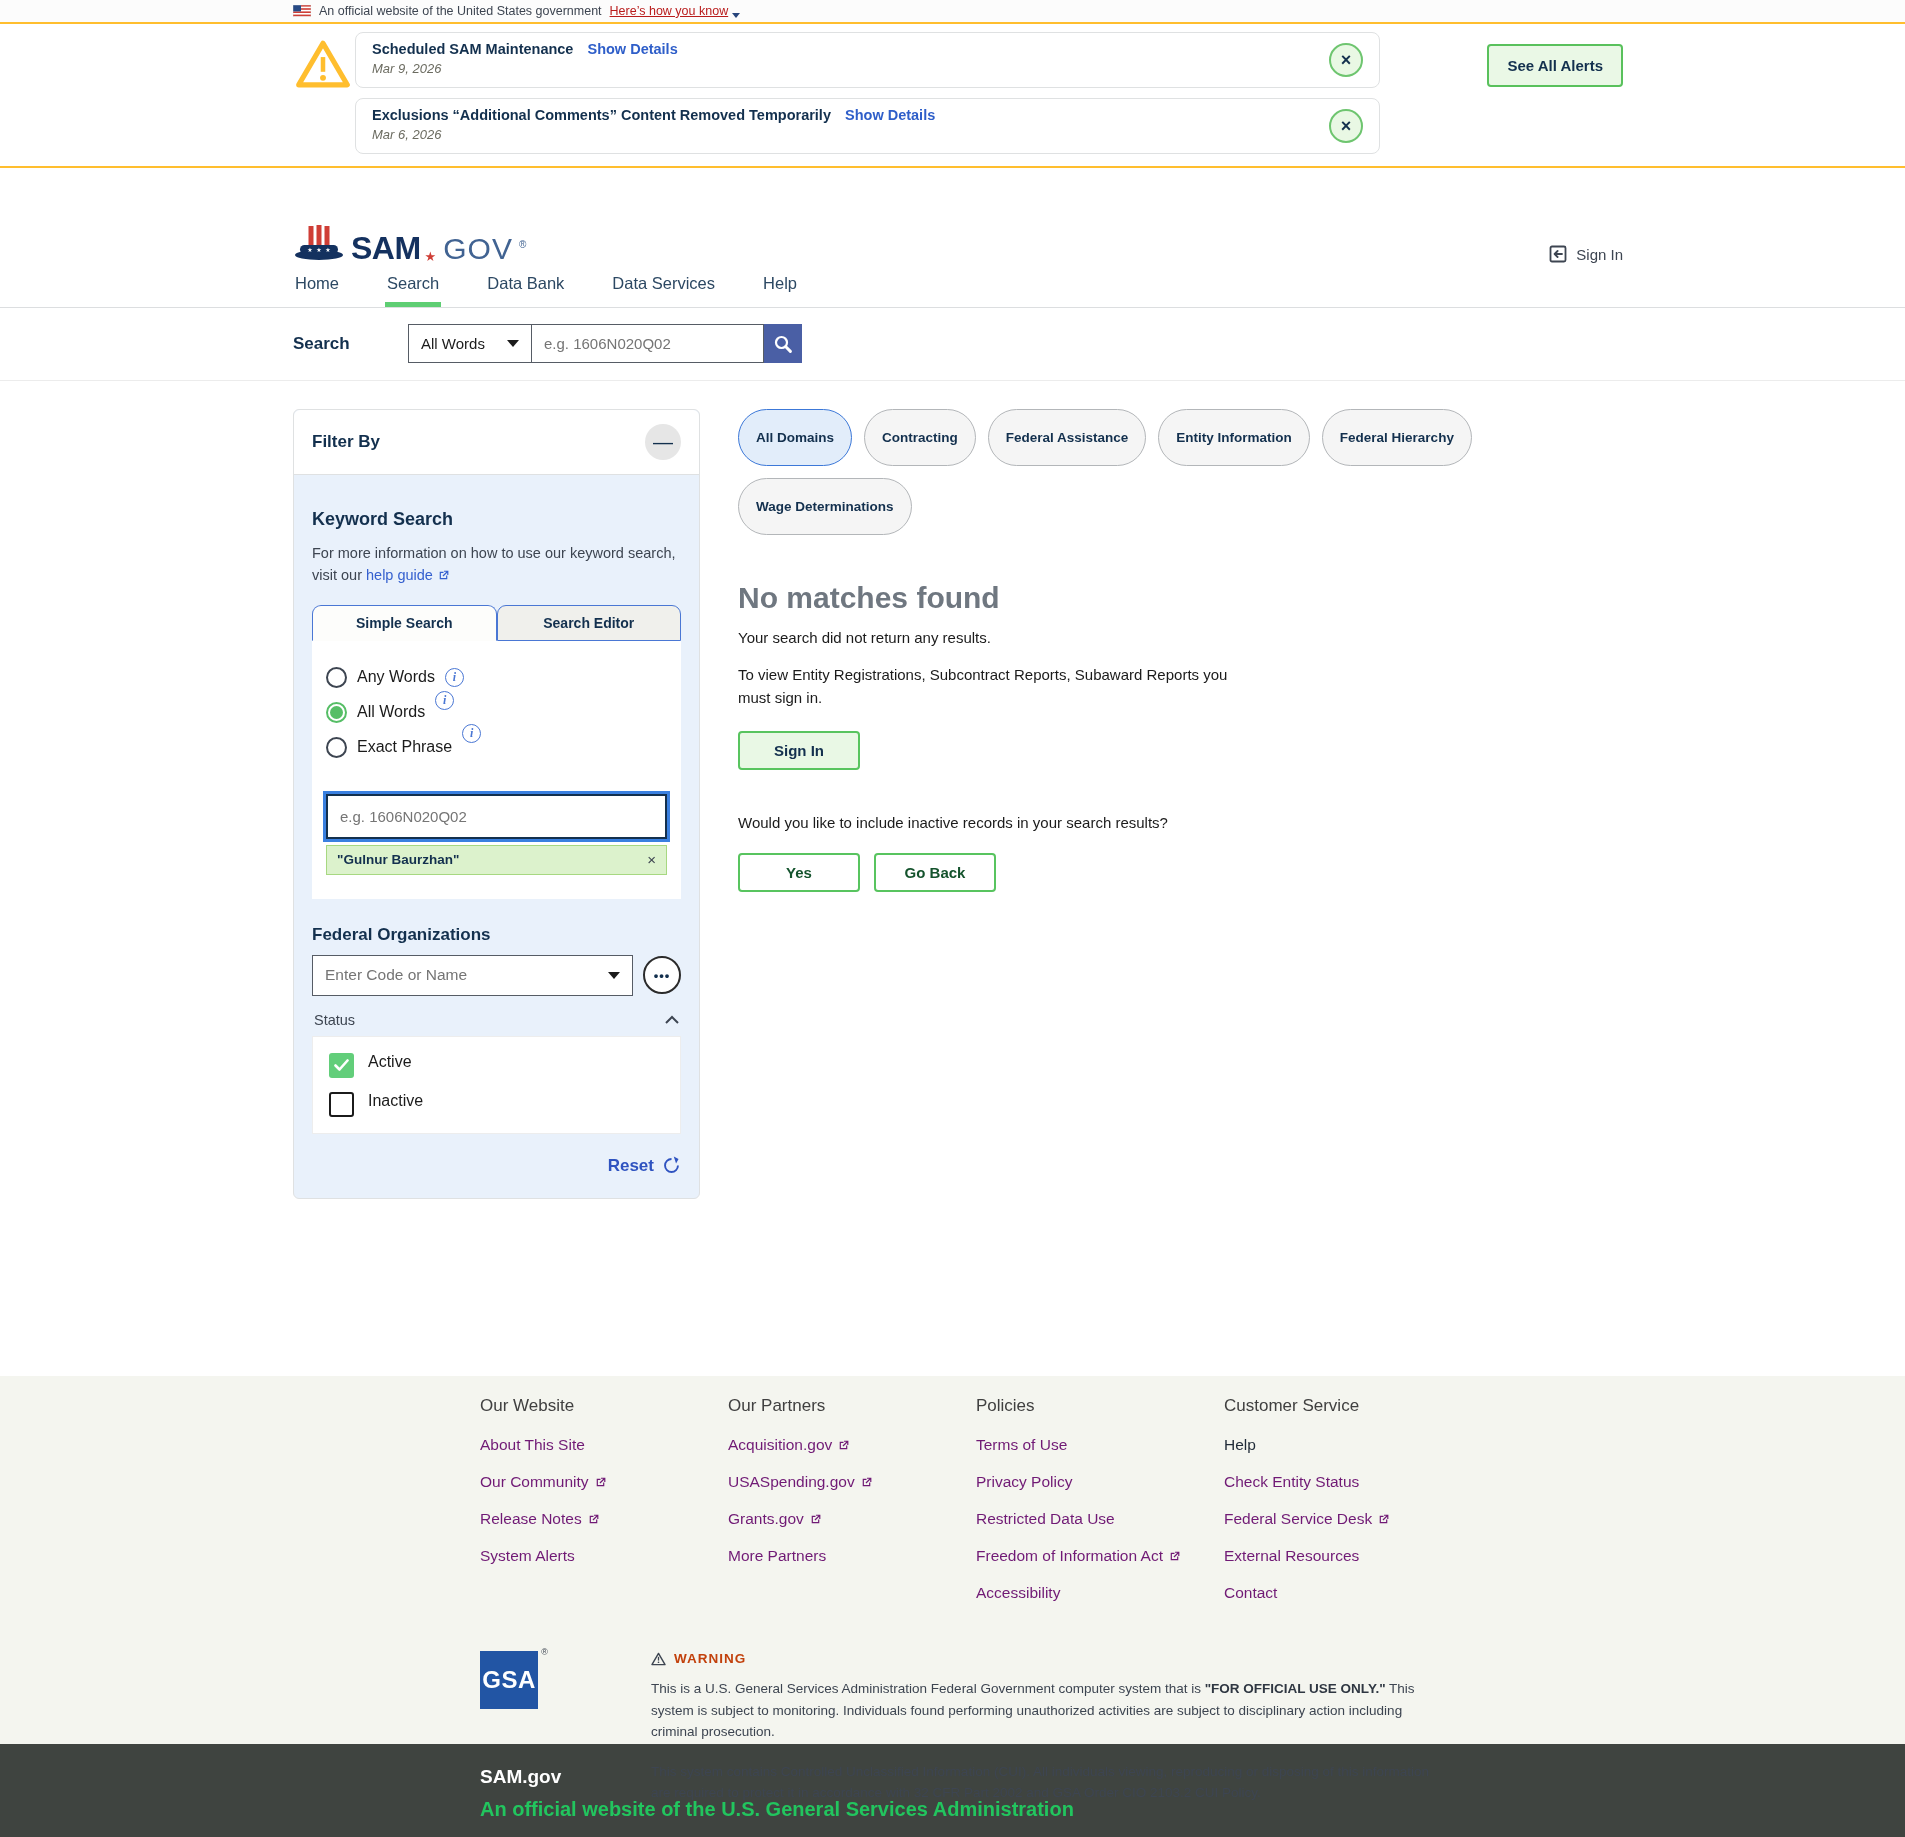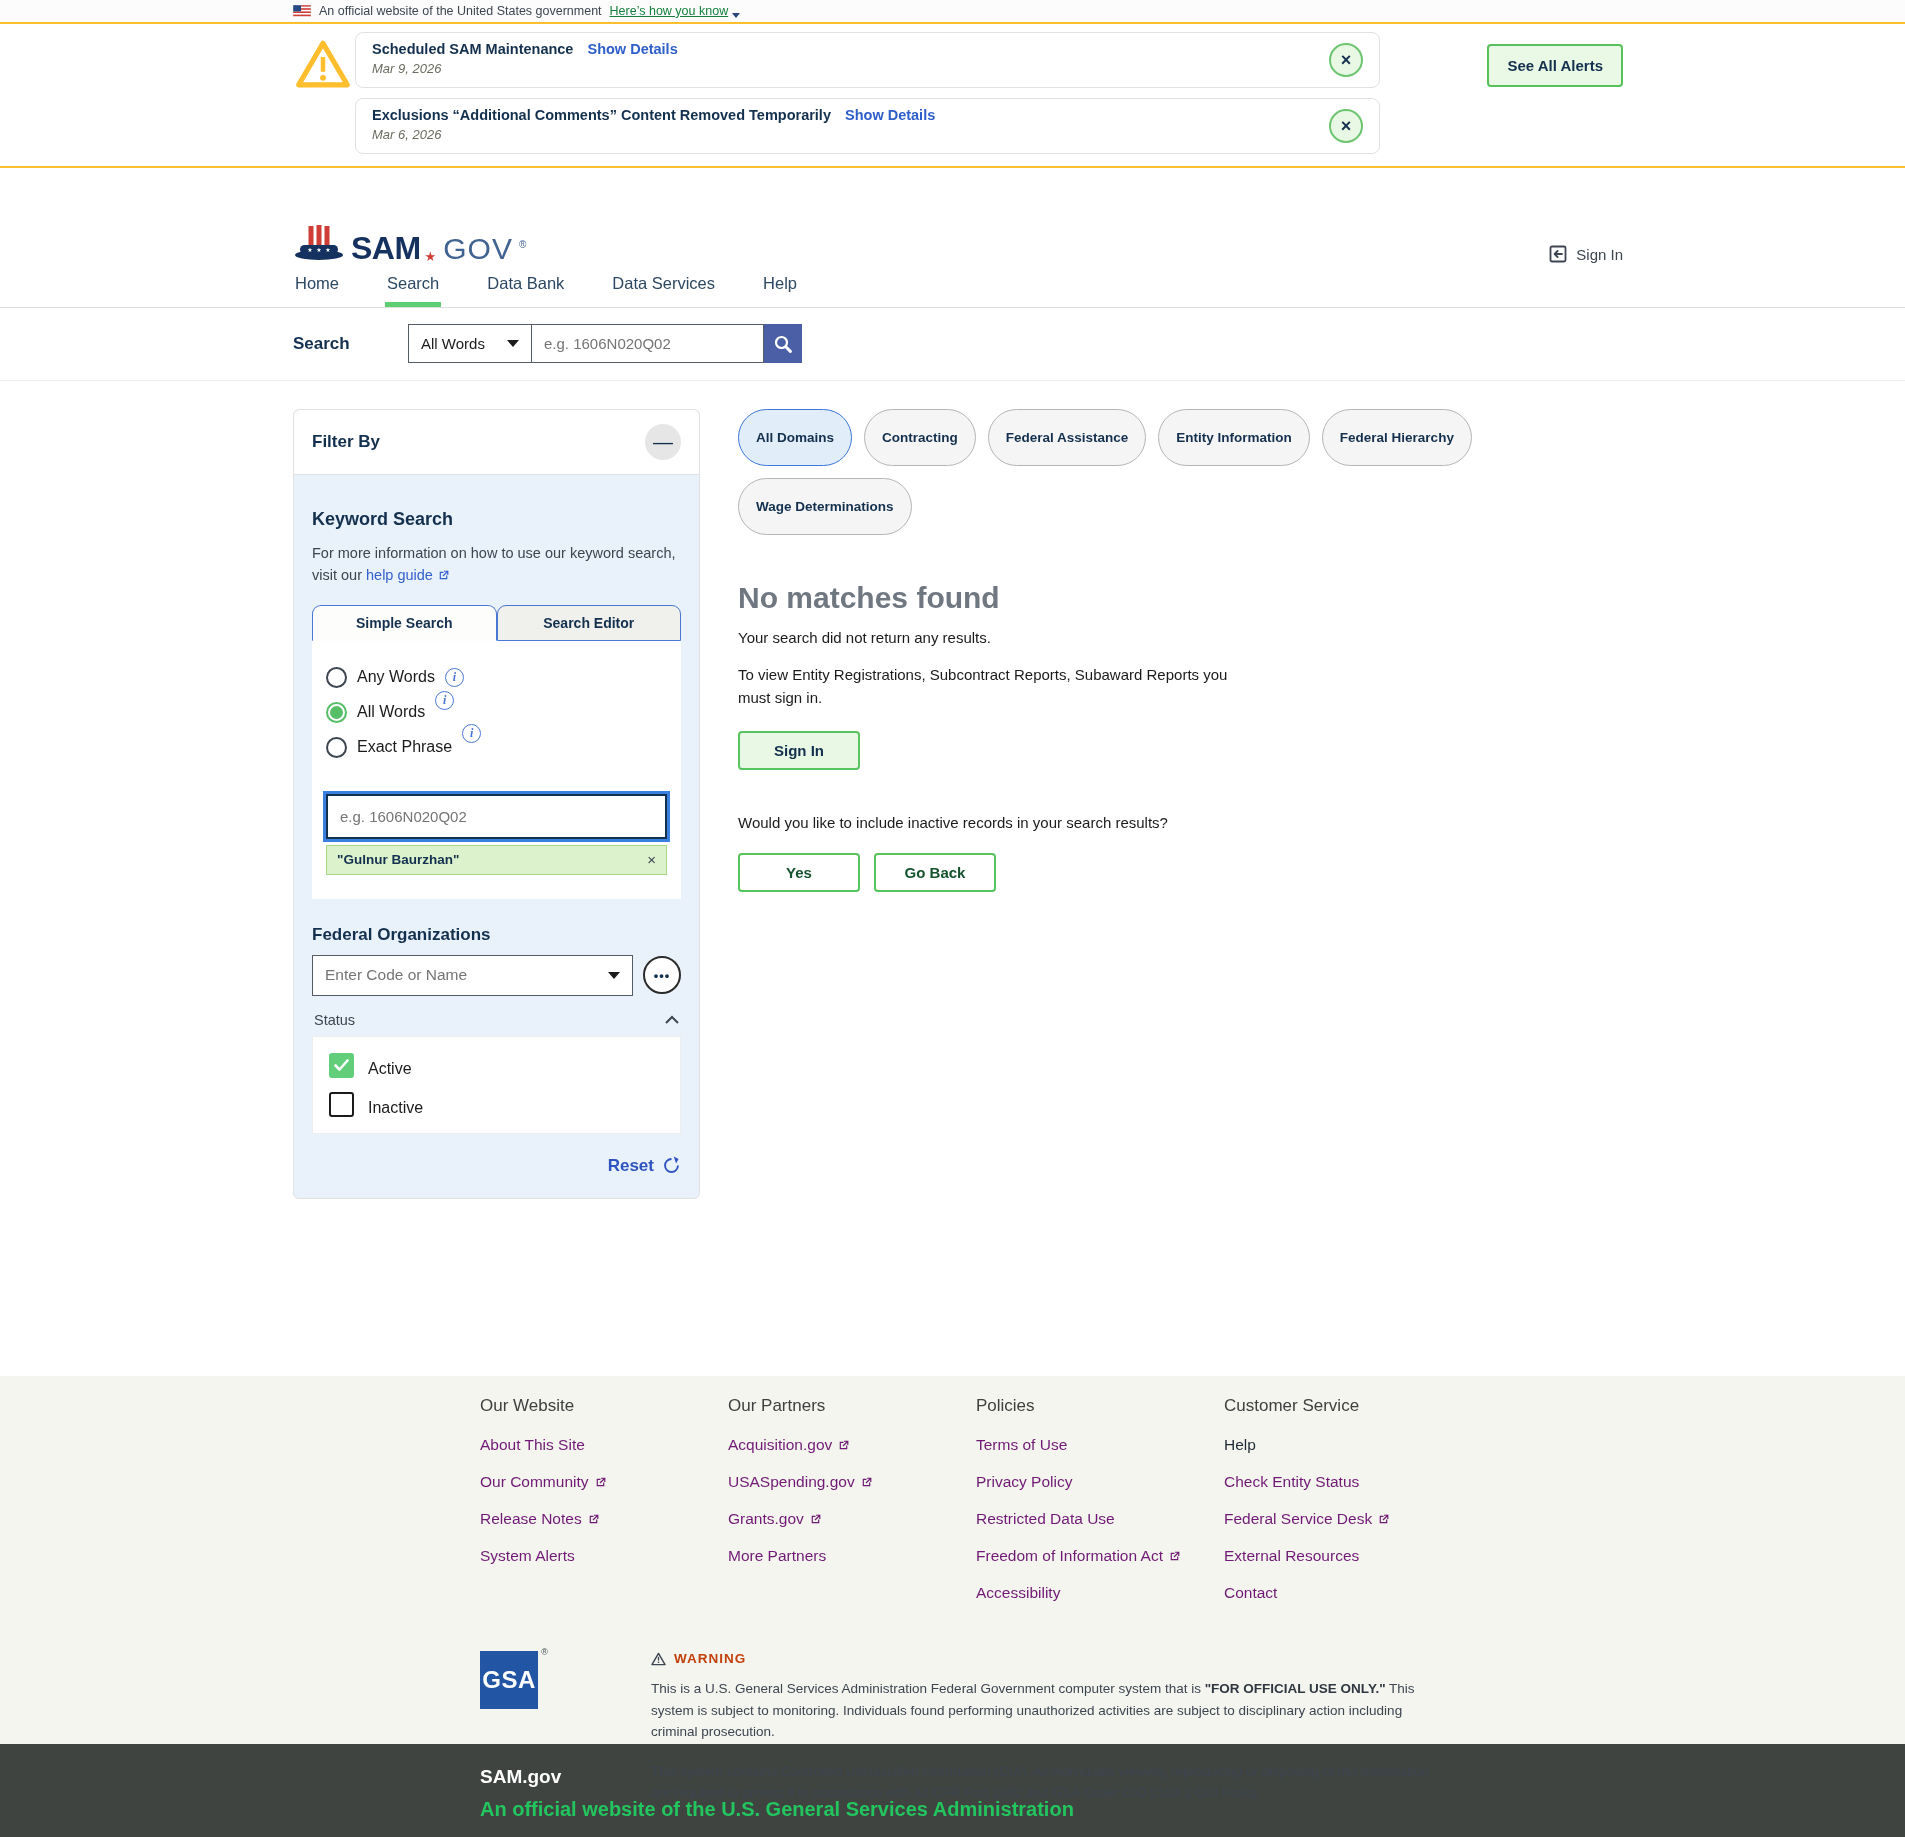--- a/index.html
+++ b/index.html
@@ -7,21 +7,21 @@
   body {
     width:1905px; height:1837px; position:relative;
     font-family:"Liberation Sans","DejaVu Sans",sans-serif;
     color:#3d4551; overflow:hidden;
   }
   .wrap { width:1330px; margin-left:293px; position:relative; }
 
   
   .gov-banner { height:24px; background:#fcfcfc; border-bottom:2px solid #ffbe2e; display:flex; align-items:center; }
   .gov-banner .wrap { display:flex; align-items:center; gap:8px; font-size:12.5px; color:#3d4551; }
-  .gov-link { color:#15803d; text-decoration:underline; cursor:pointer; display:inline-flex; align-items:flex-end; gap:4px; }
+  .gov-link { color:#b91c1c; text-decoration:underline; cursor:pointer; display:inline-flex; align-items:flex-end; gap:4px; }
   .caret-down { width:0;height:0;border-left:4px solid transparent;border-right:4px solid transparent;border-top:5px solid #27457c; }
 
   
   .alerts { background:#ffffff; border-bottom:2px solid #ffbe2e; padding:8px 0 12px; }
   .alerts .wrap { position:relative; }
   .alert-icon { position:absolute; left:2px; top:6px; }
   .alert-box { margin-left:62px; width:1025px; border:1px solid #dfe1e2; border-radius:8px; background:#fff;
                padding:8px 60px 8px 16px; position:relative; min-height:56px; }
   .alert-box + .alert-box { margin-top:10px; }
   .alert-title-row { font-size:14.5px; }
@@ -100,21 +100,21 @@
   .chip-x { font-weight:400; color:#3d4551; font-size:15px; cursor:pointer; }
   .fed-heading { font-size:17px; font-weight:700; color:#13304e; margin:26px 0 10px; }
   .org-row { display:flex; align-items:center; gap:10px; }
   .org-select { flex:1; height:41px; background:#fff; border:1px solid #565c65; display:flex; align-items:center;
                 justify-content:space-between; padding:0 12px; font-size:15.5px; color:#757575; cursor:pointer; }
   .more-btn { width:38px; height:38px; border-radius:50%; border:2px solid #2b2b2b; background:#fff; color:#13304e;
               font-size:13px; font-weight:700; letter-spacing:1px; display:flex; align-items:center; justify-content:center; cursor:pointer; flex:none; }
   .status-head { display:flex; align-items:center; justify-content:space-between; margin:16px 2px 8px; cursor:pointer; }
   .status-label { font-size:14.5px; color:#3d4551; }
   .status-box { background:#fff; border:1px solid #ededed; padding:16px; }
-  .check-row { display:flex; align-items:flex-end; gap:14px; }
+  .check-row { display:flex; align-items:flex-start; gap:14px; }
   .check-row + .check-row { margin-top:14px; }
   .checkbox { width:25px; height:25px; border-radius:3px; flex:none; cursor:pointer; }
   .checkbox.checked { background:#62ce7a; display:flex; align-items:center; justify-content:center; }
   .checkbox.unchecked { background:#fff; border:2px solid #1b1b1b; }
   .check-label { font-size:16px; color:#1b1b1b; }
   .reset-row { display:flex; justify-content:flex-end; align-items:center; gap:8px; margin-top:22px; cursor:pointer; }
   .reset-label { font-size:17px; font-weight:700; color:#2f53c0; }
 
   
   .results { margin-left:38px; flex:1; }

